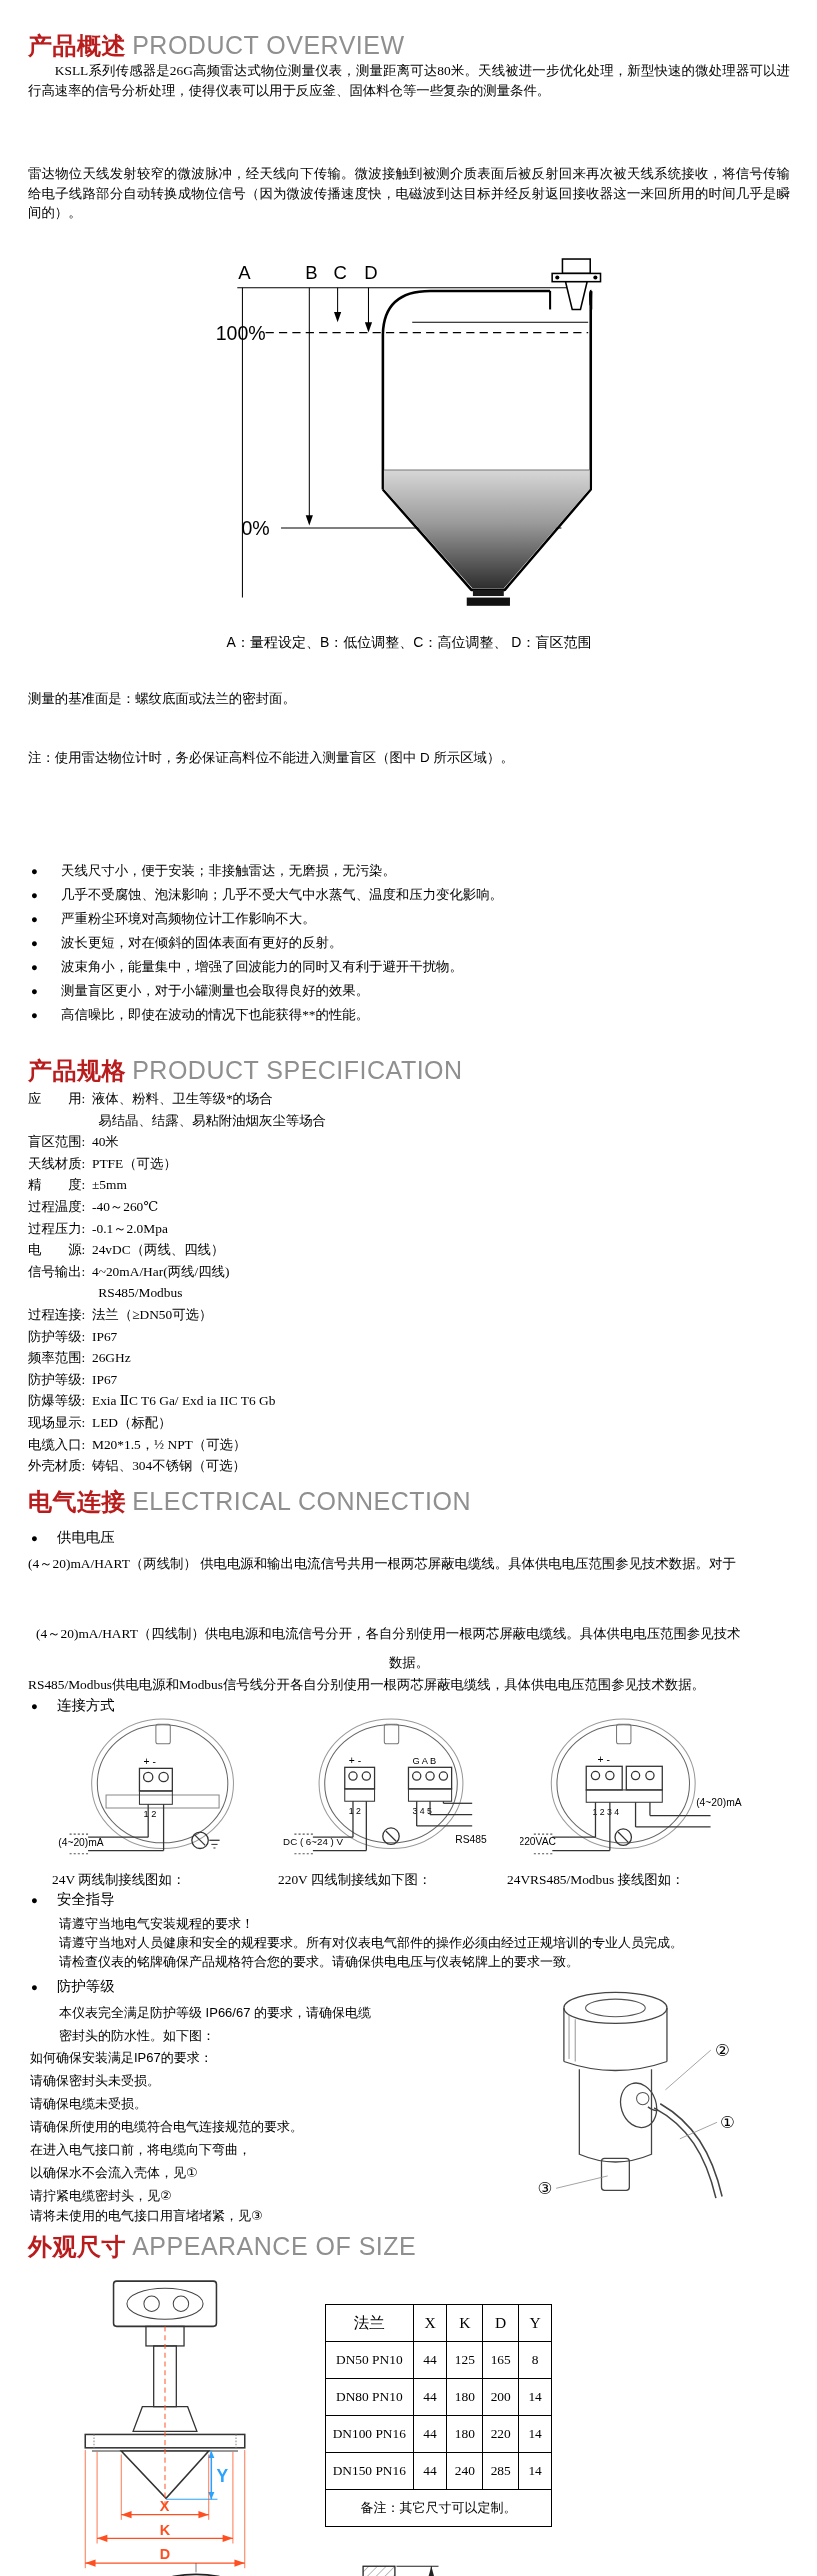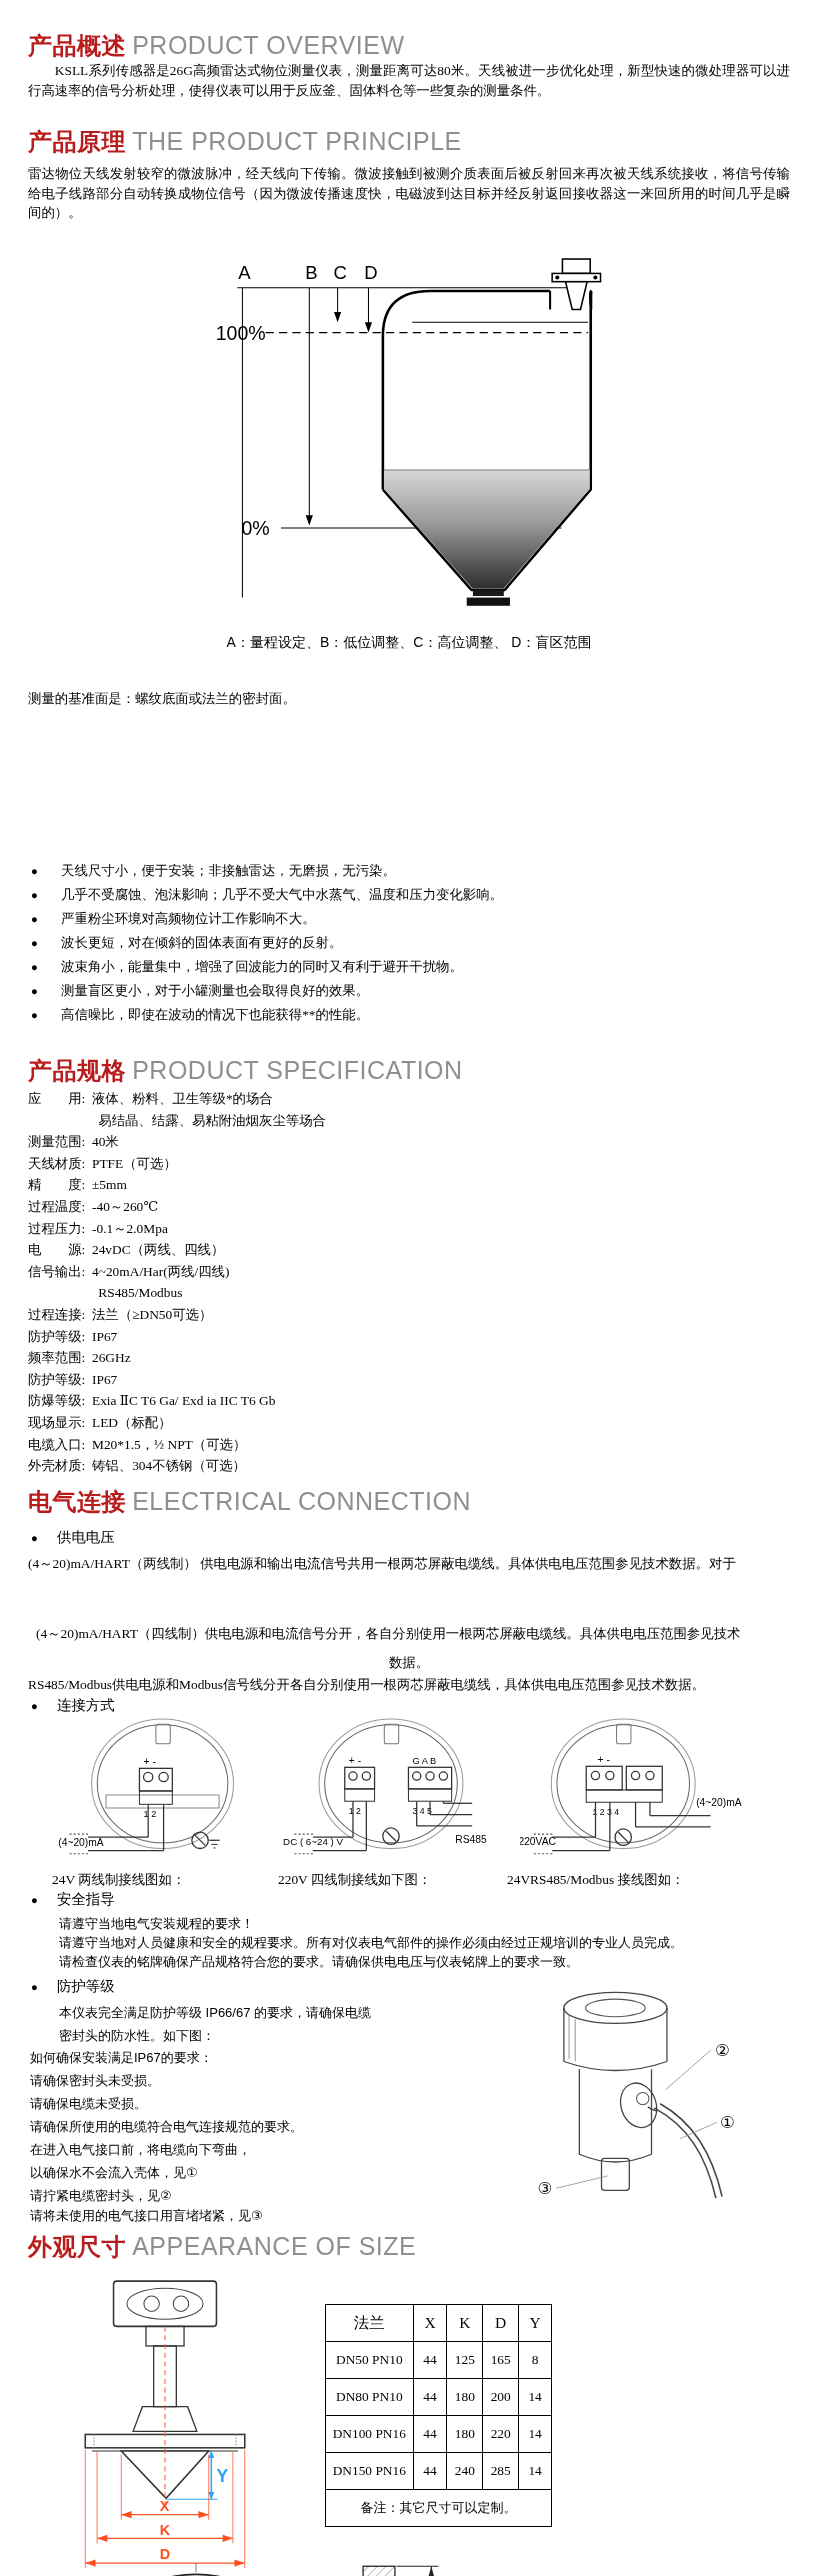--- a/index.html
+++ b/index.html
@@ -34,23 +34,20 @@
 </head>
 <body>
 
 <div class="page">
 
   <div class="sec-h" style="top:30px;">
     <span class="zh">产品概述</span><span class="en">PRODUCT OVERVIEW</span>
   </div>
   <div class="para indent" style="top:61px;">KSLL系列传感器是26G高频雷达式物位测量仪表，测量距离可达80米。天线被进一步优化处理，新型快速的微处理器可以进行高速率的信号分析处理，使得仪表可以用于反应釜、固体料仓等一些复杂的测量条件。</div>
 
-  <div class="sec-h" style="top:126px;">
-    <span class="zh">产品原理</span><span class="en">THE PRODUCT PRINCIPLE</span>
-  </div>
   <div class="para" style="top:164px;">雷达物位天线发射较窄的微波脉冲，经天线向下传输。微波接触到被测介质表面后被反射回来再次被天线系统接收，将信号传输给电子线路部分自动转换成物位信号（因为微波传播速度快，电磁波到达目标并经反射返回接收器这一来回所用的时间几乎是瞬间的）。</div>
 
   <svg class="abs" style="left:170px;top:258px;" width="505" height="355" viewBox="0 0 980 690">
     <defs>
       <linearGradient id="mat1" x1="0" y1="0" x2="0" y2="1">
         <stop offset="0" stop-color="#d7d7d7"></stop>
           <stop offset="0.45" stop-color="#9a9a9a"></stop>
           <stop offset="1" stop-color="#2e2e2e"></stop>
       </linearGradient>
     </defs>
@@ -89,38 +86,39 @@
     <line x1="818" y1="64" x2="818" y2="100" stroke="#000" stroke-width="4"></line>
 
     <rect x="762" y="2" width="54" height="28" fill="#fff" stroke="#000" stroke-width="3"></rect>
     <rect x="742" y="30" width="94" height="16" fill="#fff" stroke="#000" stroke-width="3"></rect>
     <circle cx="752" cy="38" r="4" fill="#000"></circle>
       <circle cx="826" cy="38" r="4" fill="#000"></circle>
     <polygon points="768,46 810,46 797,100 781,100" fill="#fff" stroke="#000" stroke-width="3"></polygon>
   </svg>
   <div class="para center sans" style="top:633px;font-size:14px;">A：量程设定、B：低位调整、C：高位调整、 D：盲区范围</div>
   <div class="para sans" style="top:689px;font-size:13.4px;">测量的基准面是：螺纹底面或法兰的密封面。</div>
+  <div class="para sans" style="top:748px;font-size:13.4px;">注：使用雷达物位计时，务必保证高料位不能进入测量盲区（图中 D 所示区域）。</div>
 
   <div class="abs feat-list" style="left:28px;top:859px;">
       <div class="li"><span class="blt">●</span><span>天线尺寸小，便于安装；非接触雷达，无磨损，无污染。</span></div>
       <div class="li"><span class="blt">●</span><span>几乎不受腐蚀、泡沫影响；几乎不受大气中水蒸气、温度和压力变化影响。</span></div>
       <div class="li"><span class="blt">●</span><span>严重粉尘环境对高频物位计工作影响不大。</span></div>
       <div class="li"><span class="blt">●</span><span>波长更短，对在倾斜的固体表面有更好的反射。</span></div>
       <div class="li"><span class="blt">●</span><span>波束角小，能量集中，增强了回波能力的同时又有利于避开干扰物。</span></div>
       <div class="li"><span class="blt">●</span><span>测量盲区更小，对于小罐测量也会取得良好的效果。</span></div>
       <div class="li"><span class="blt">●</span><span>高信噪比，即使在波动的情况下也能获得**的性能。</span></div>
     </div>
 
   <div class="sec-h" style="top:1055px;">
     <span class="zh">产品规格</span><span class="en">PRODUCT SPECIFICATION</span>
   </div>
   <div class="abs spec-list" style="left:28px;top:1088px;">
       <div class="li"><span>应　　用:  液体、粉料、卫生等级*的场合</span></div>
       <div class="li"><span>　　　　　 易结晶、结露、易粘附油烟灰尘等场合</span></div>
-      <div class="li"><span>测量范围:  40米</span></div>
+      <div class="li"><span>盲区范围:  40米</span></div>
       <div class="li"><span>天线材质:  PTFE（可选）</span></div>
       <div class="li"><span>精　　度:  ±5mm</span></div>
       <div class="li"><span>过程温度:  -40～260℃</span></div>
       <div class="li"><span>过程压力:  -0.1～2.0Mpa</span></div>
       <div class="li"><span>电　　源:  24vDC（两线、四线）</span></div>
       <div class="li"><span>信号输出:  4~20mA/Har(两线/四线)</span></div>
       <div class="li"><span>　　　　　 RS485/Modbus</span></div>
       <div class="li"><span>过程连接:  法兰（≥DN50可选）</span></div>
       <div class="li"><span>防护等级:  IP67</span></div>
       <div class="li"><span>频率范围:  26GHz</span></div>

